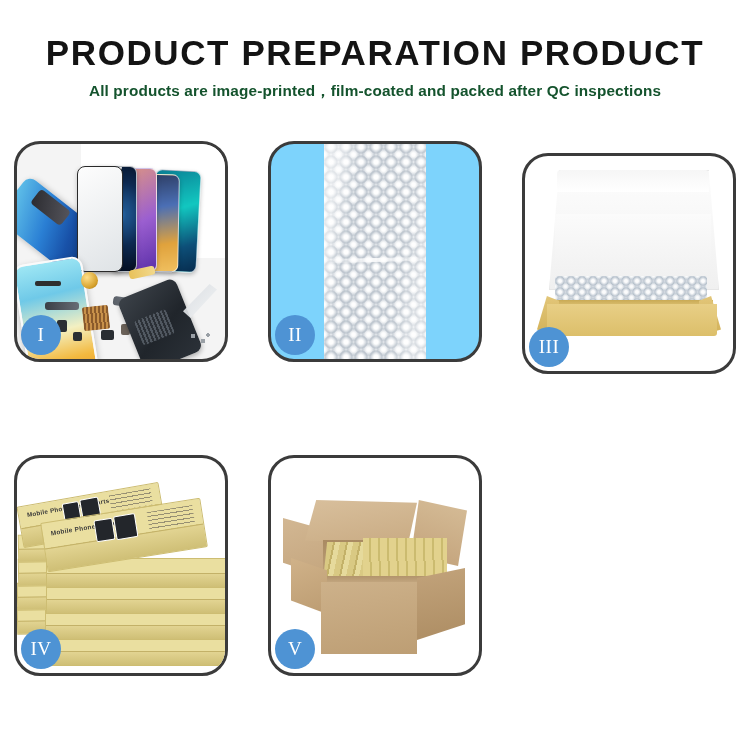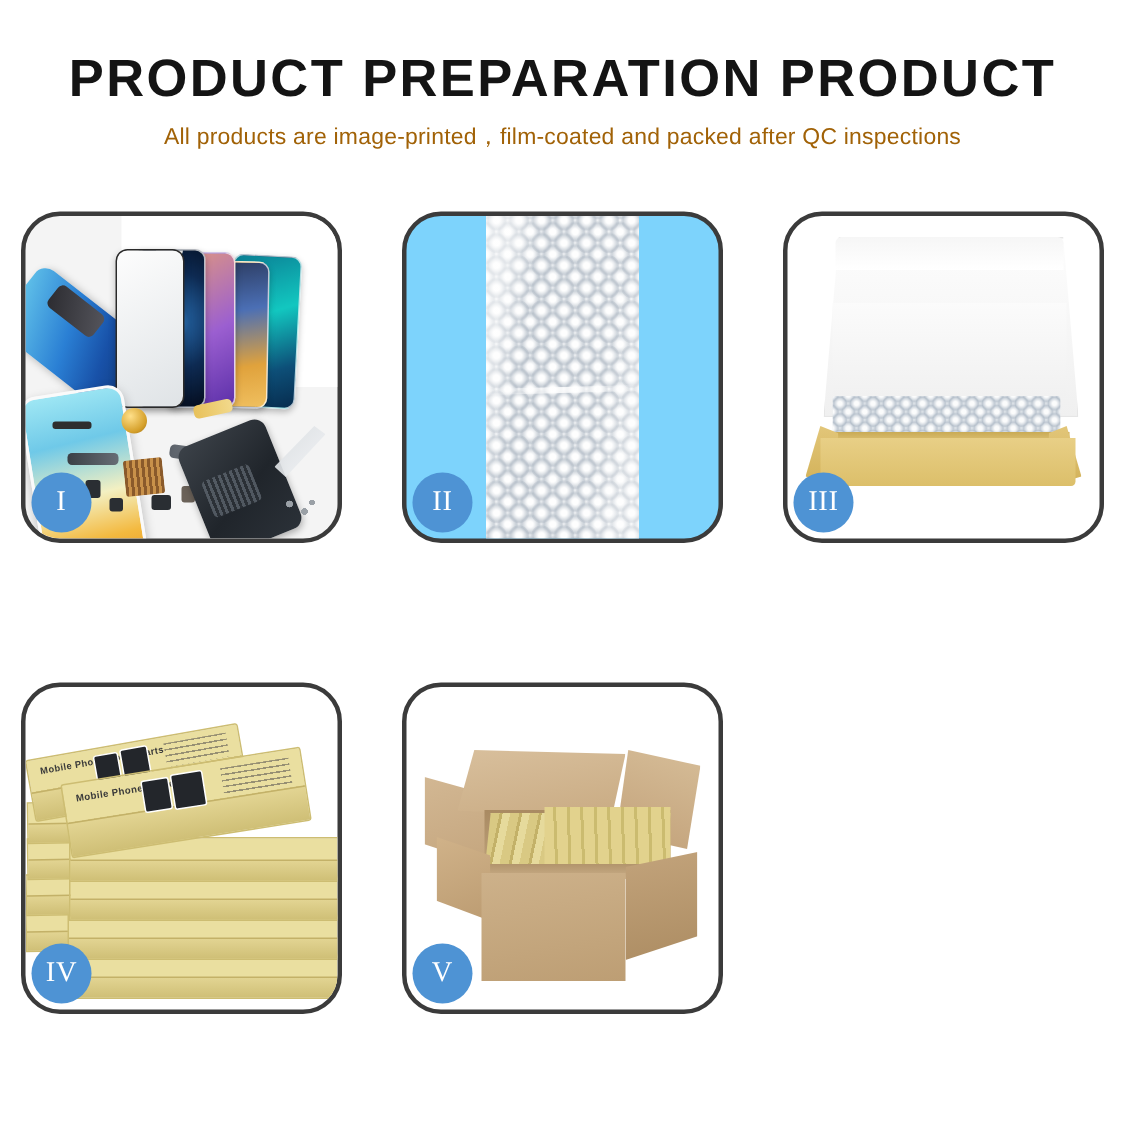--- a/index.html
+++ b/index.html
@@ -27,23 +27,23 @@
     font-weight: 700;
     letter-spacing: 1.6px;
     color: #141414;
     line-height: 1.08;
     white-space: nowrap;
   }
   .subtitle {
     margin-top: 9px;
     font-family: "Liberation Sans", sans-serif;
     font-size: 15.3px;
-    font-weight: 400;
+    font-weight: 700;
     letter-spacing: 0.15px;
-    color: #a16207;
+    color: #14532d;
     white-space: nowrap;
   }
 
   
   .grid {
     position: absolute;
     left: 14px;
     top: 141px;
     width: 722px;
     display: grid;
@@ -216,21 +216,21 @@
     position:absolute; left:0; top:0; width:100%; height:100%;
     background: linear-gradient(100deg, rgba(255,255,255,.55) 0 14%, transparent 28% 70%, rgba(255,255,255,.38) 86% 100%);
   }
   .bw-seam {
     position:absolute; left:2px; top:118px; width:98px; height:4px;
     background: linear-gradient(90deg, rgba(255,255,255,.1), rgba(255,255,255,.85), rgba(255,255,255,.1));
     transform: rotate(-1.5deg);
   }
 
   
-  .p3 { background:#ffffff; }
+  .p3 { background:#ffffff;margin-top:12px; }
   .b3-lidback {
     position:absolute; left:24px; top:14px; width:168px; height:118px;
     background: linear-gradient(180deg,#fdfdfd,#f0f0f0);
     border:1px solid #e6e6e6;
     clip-path: polygon(6% 0, 94% 0, 100% 100%, 0 100%);
   }
   .b3-lidtop {
     position:absolute; left:32px; top:14px; width:152px; height:22px;
     background: linear-gradient(180deg,#f6f6f6,#ffffff);
     border-radius: 4px 4px 0 0;

